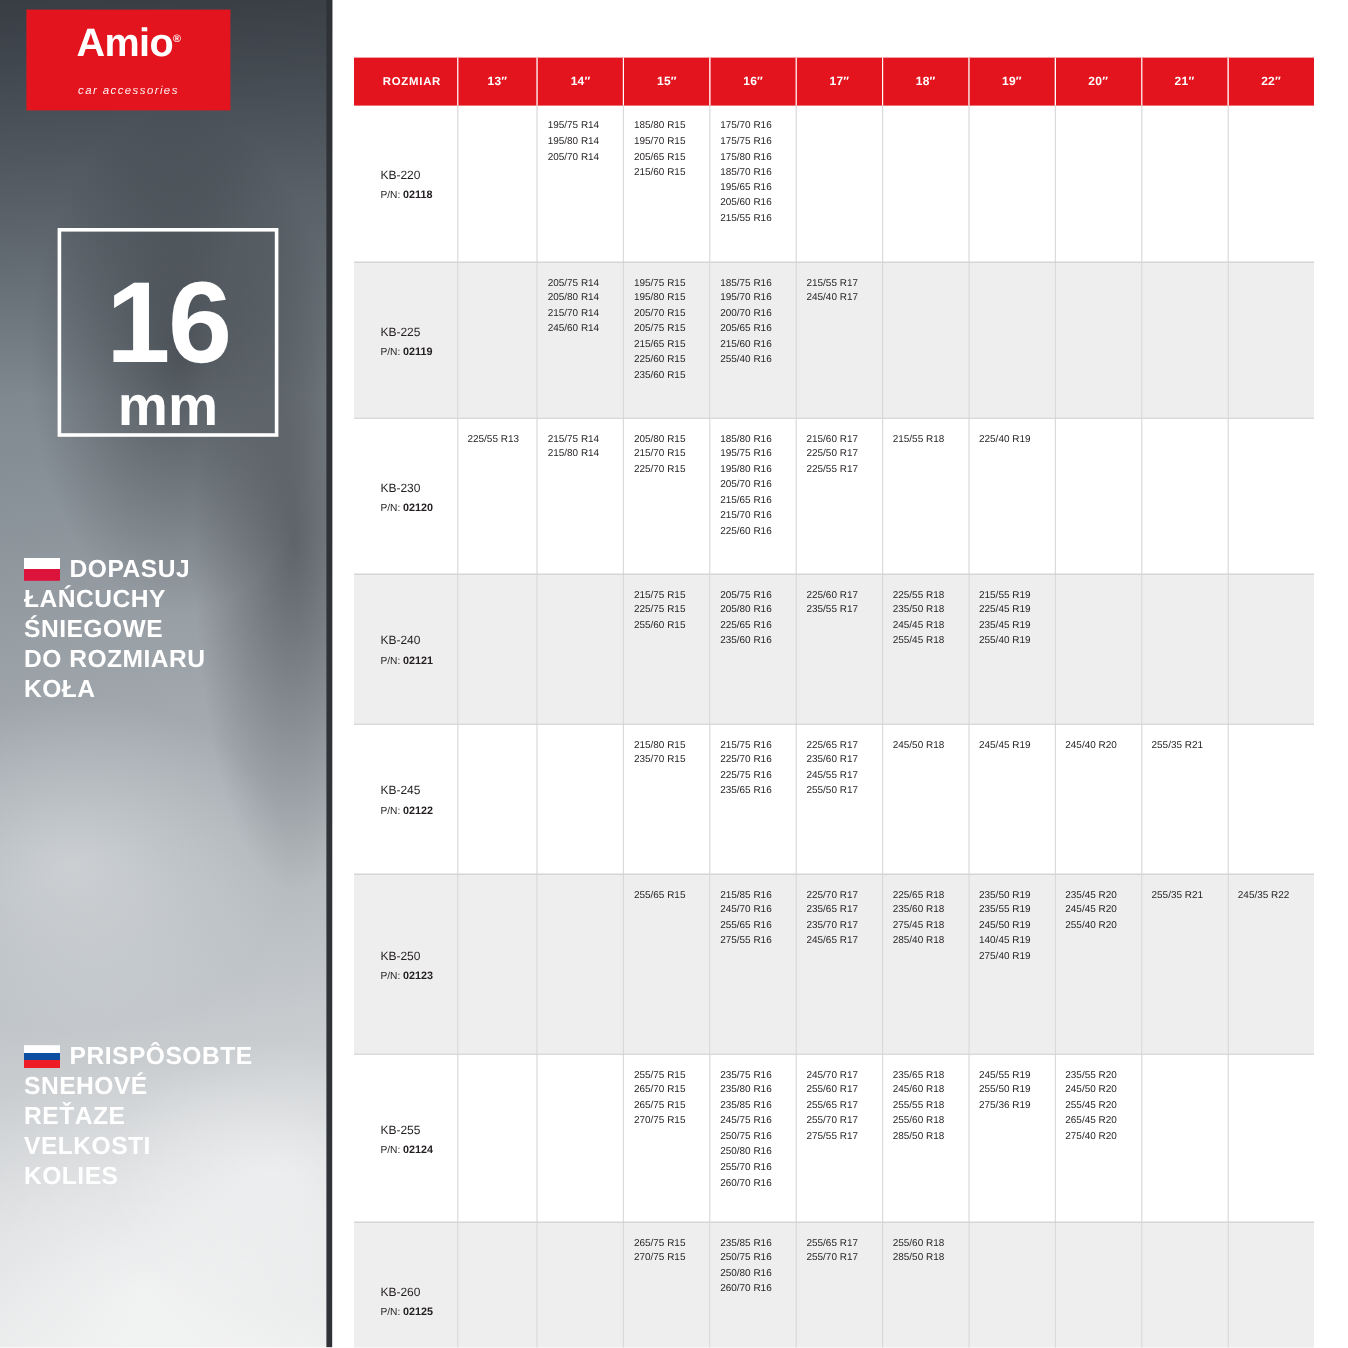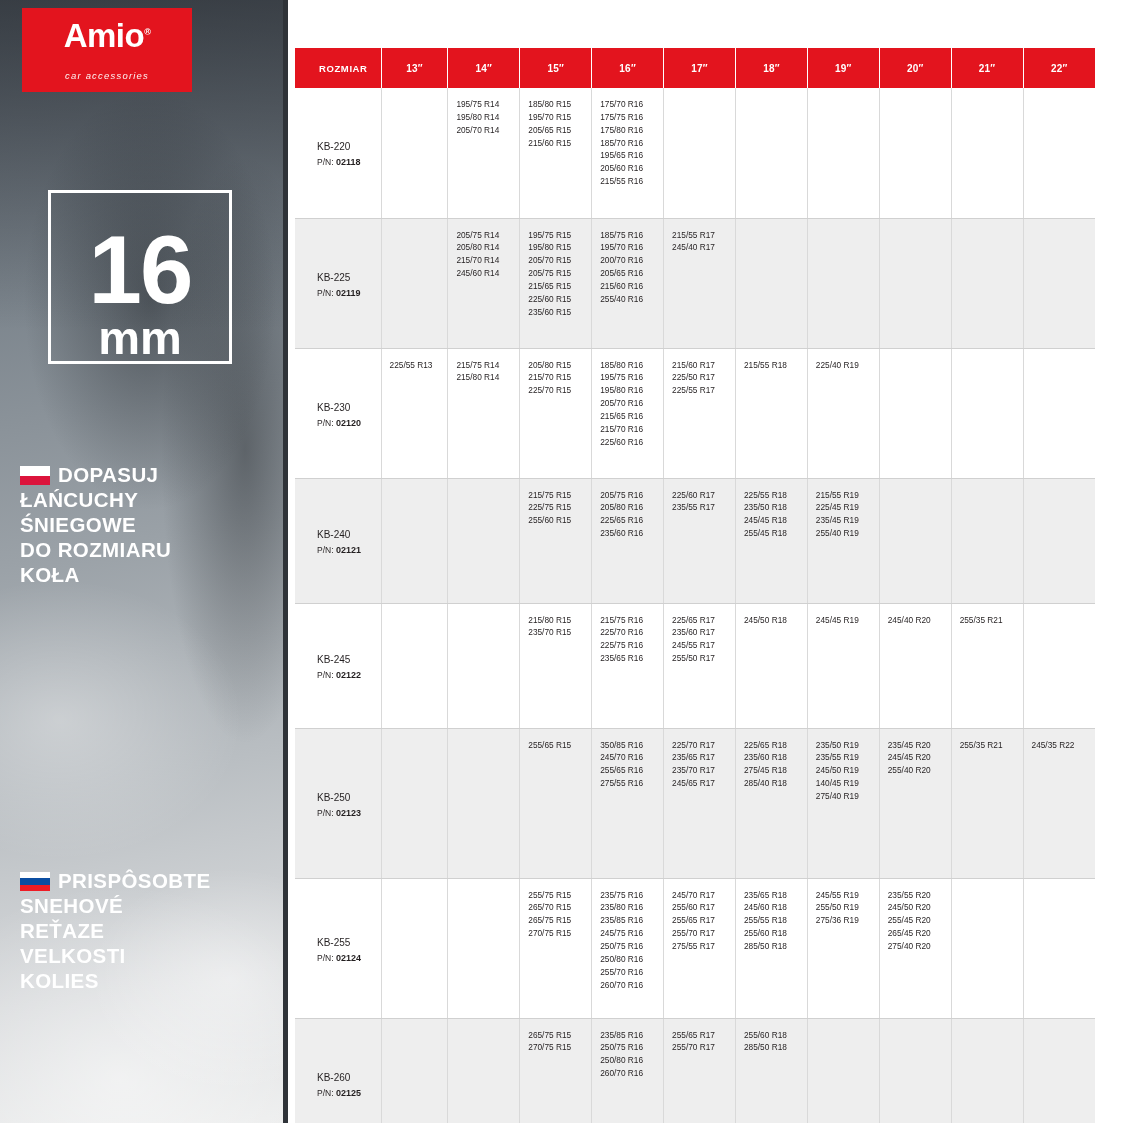--- a/index.html
+++ b/index.html
@@ -9,21 +9,20 @@
     font-family:"Liberation Sans", sans-serif;
     position:relative;
     overflow:hidden;
   }
 
   
   #left-panel{
     position:absolute;left:0;top:0;width:277px;height:1123px;
     background:linear-gradient(170deg,#5d6670 0%,#7b848c 25%,#9aa1a7 48%,#b9bec2 68%,#d8dadc 86%,#eceded 100%);
     overflow:hidden;
-    padding-left:11px;
   }
   #left-panel .photo-tex{
     position:absolute;left:0;top:0;width:100%;height:100%;
     background:
       radial-gradient(ellipse 180px 300px at 150px 300px, rgba(40,45,50,.55), rgba(40,45,50,0) 70%),
       radial-gradient(ellipse 260px 200px at 60px 720px, rgba(255,255,255,.35), rgba(255,255,255,0) 70%),
       radial-gradient(ellipse 200px 160px at 230px 980px, rgba(255,255,255,.45), rgba(255,255,255,0) 70%),
       radial-gradient(ellipse 300px 260px at 120px 1080px, rgba(255,255,255,.5), rgba(255,255,255,0) 75%),
       radial-gradient(ellipse 120px 420px at 245px 450px, rgba(30,34,38,.45), rgba(30,34,38,0) 70%);
   }
@@ -368,21 +367,21 @@
           <td class="model">
             <div>KB-250</div>
             <div class="pn"><span>P/N: </span><b>02123</b></div>
           </td>
           <td></td>
           <td></td>
           <td>
             <span class="cell-line">255/65 R15</span>
           </td>
           <td>
-            <span class="cell-line">350/85 R16</span>
+            <span class="cell-line">215/85 R16</span>
             <span class="cell-line">245/70 R16</span>
             <span class="cell-line">255/65 R16</span>
             <span class="cell-line">275/55 R16</span>
           </td>
           <td>
             <span class="cell-line">225/70 R17</span>
             <span class="cell-line">235/65 R17</span>
             <span class="cell-line">235/70 R17</span>
             <span class="cell-line">245/65 R17</span>
           </td>

